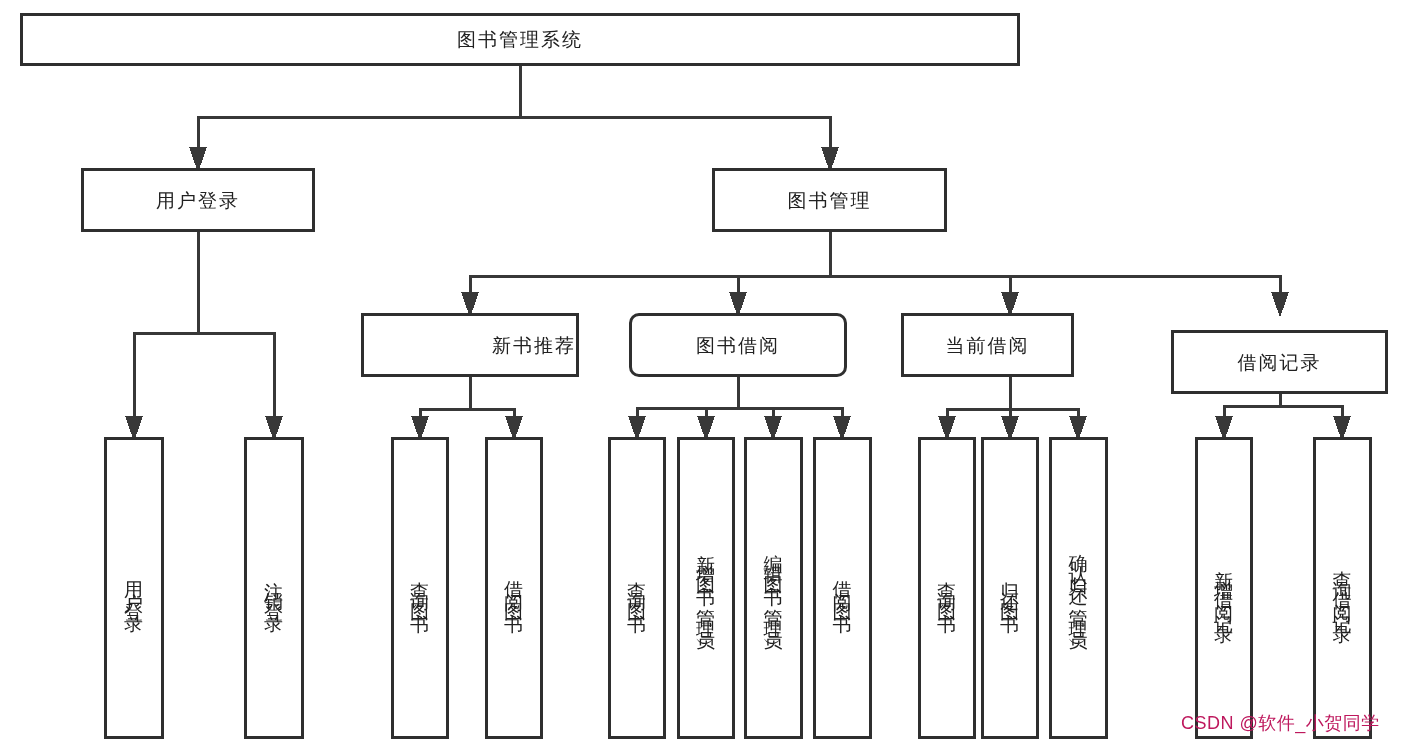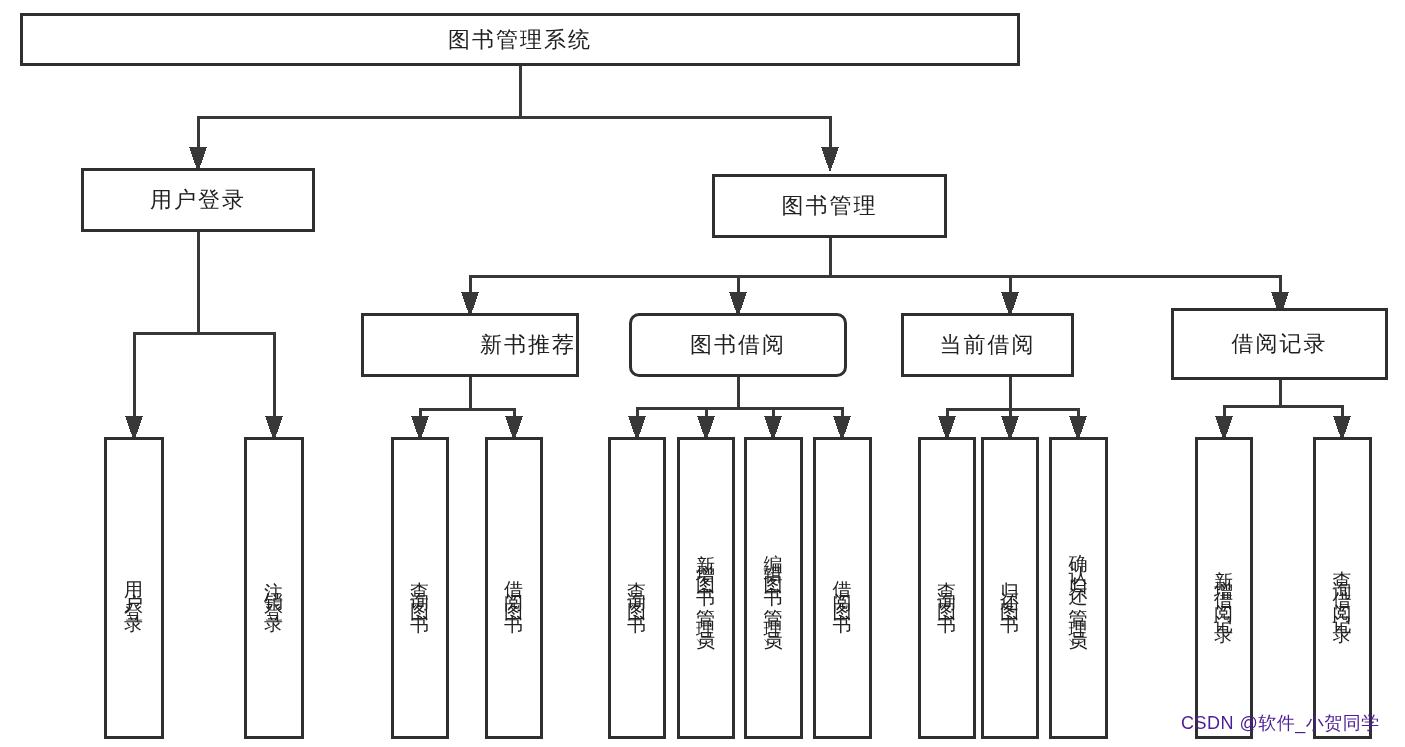--- a/index.html
+++ b/index.html
@@ -29,40 +29,40 @@
     position: absolute;
     box-sizing: border-box;
     border: 3px solid #2f2f2f;
     background: #ffffff;
     display: flex;
     align-items: center;
     justify-content: center;
     color: #212121;
   }
   .hbox span {
-    font-size: 22px;
+    font-size: 19px;
     letter-spacing: 2px;
     line-height: 1;
     white-space: nowrap;
   }
   .vbox span {
     writing-mode: vertical-rl;
     text-orientation: mixed;
     font-size: 19px;
     letter-spacing: 11px;
     line-height: 1;
     white-space: nowrap;
   }
   .watermark {
     position: absolute;
     left: 1181px;
     top: 711px;
     font-size: 18px;
     letter-spacing: 0.5px;
-    color: #4c1d95;
+    color: #be185d;
     white-space: nowrap;
     z-index: 10;
   }
 </style>
 </head>
 <body>
 
 <div class="stage">
 
   <svg class="wires" viewBox="0 0 1405 747" shape-rendering="crispEdges" stroke="#383838" stroke-width="3" fill="#383838">
@@ -127,34 +127,34 @@
     <polygon points="1335,417 1349,417 1342,437"></polygon>
   </svg>
 
   <div class="box hbox" style="left:20px; top:13px; width:1000px; height:53px;">
     <span>图书管理系统</span>
   </div>
 
   <div class="box hbox" style="left:81px; top:168px; width:234px; height:64px;">
     <span>用户登录</span>
   </div>
-  <div class="box hbox" style="left:712px; top:168px; width:235px; height:64px;margin-top:6px;">
+  <div class="box hbox" style="left:712px; top:168px; width:235px; height:64px;">
     <span>图书管理</span>
   </div>
 
   <div class="box hbox" style="left:361px; top:313px; width:218px; height:64px;justify-content:flex-end;">
     <span>新书推荐</span>
   </div>
   <div class="box hbox" style="left:629px; top:313px; width:218px; height:64px;border-radius:10px;">
     <span>图书借阅</span>
   </div>
   <div class="box hbox" style="left:901px; top:313px; width:173px; height:64px;">
     <span>当前借阅</span>
   </div>
-  <div class="box hbox" style="left:1171px; top:308px; width:217px; height:72px;align-items:center;">
+  <div class="box hbox" style="left:1171px; top:330px; width:217px; height:64px;align-items:center;">
     <span>借阅记录</span>
   </div>
 
   <div class="box vbox" style="left:104px; top:437px; width:60px; height:302px;">
     <span>用户登录</span>
   </div>
   <div class="box vbox" style="left:244px; top:437px; width:60px; height:302px;">
     <span>注销登录</span>
   </div>
 

